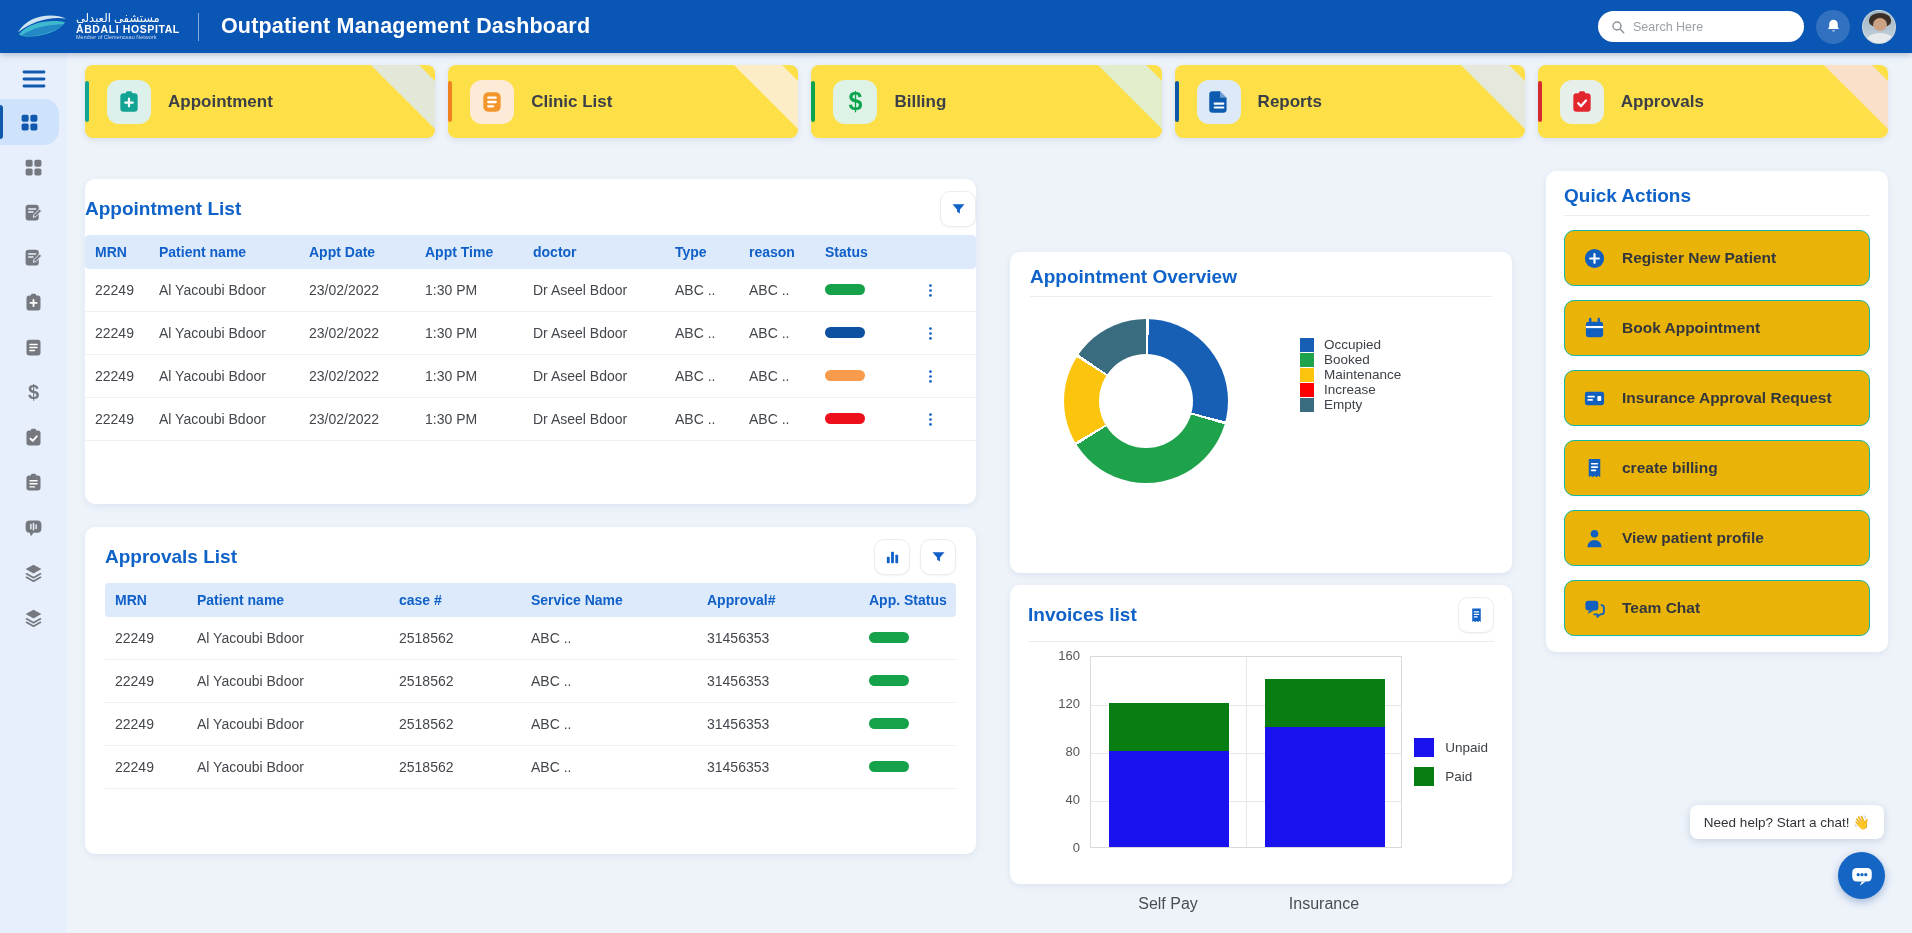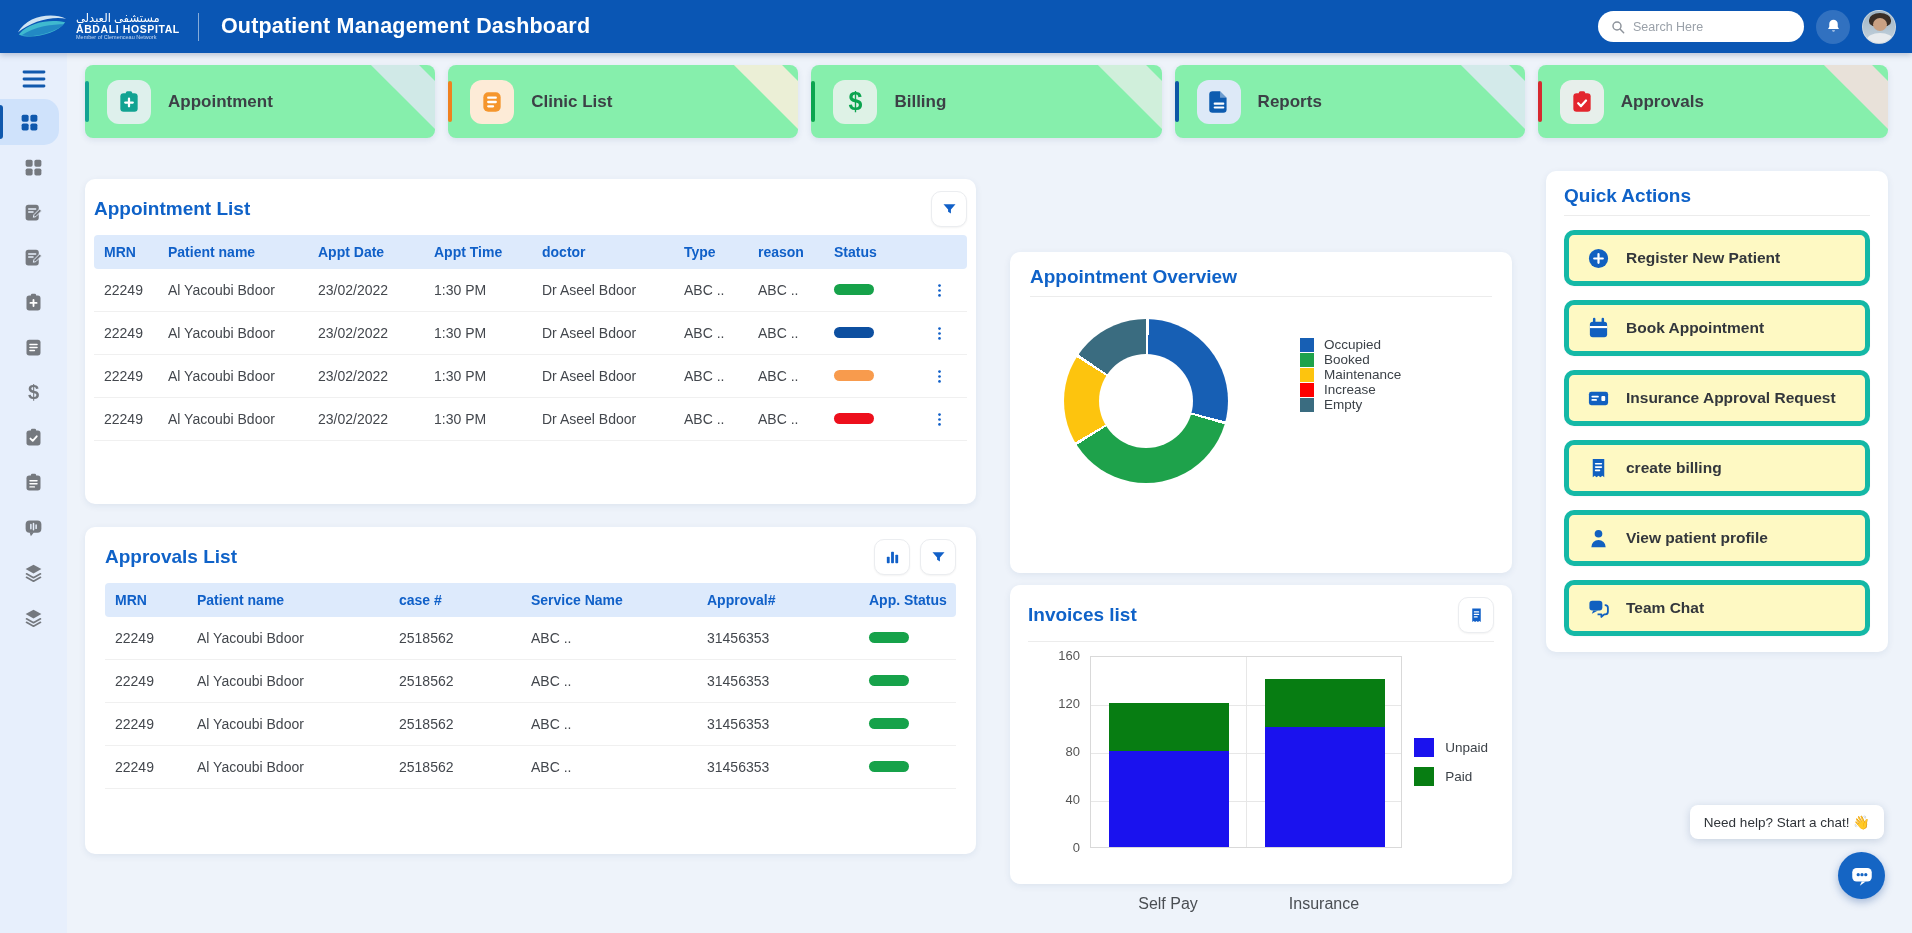--- a/index.html
+++ b/index.html
@@ -39,40 +39,40 @@
     color:#0f58ad; position:relative; }
   .side-item.active::before { content:""; position:absolute; left:0; top:6px; bottom:6px; width:3px;
     background:#0f58ad; border-radius:0 3px 3px 0; }
   .dollar-glyph { font-size:21px; font-weight:700; line-height:1; }
 
   
   .content { position:absolute; top:53px; left:67px; width:1845px; height:880px; }
 
   
   .tabs-row { position:absolute; left:18px; top:12px; width:1803px; display:flex; gap:13px; }
-  .tab-card { position:relative; flex:1; height:73px; background:#86efac; border-radius:8px;
+  .tab-card { position:relative; flex:1; height:73px; background:#fde047; border-radius:8px;
     box-shadow:0 2px 6px rgba(30,60,110,.10); display:flex; align-items:center; gap:17px;
     padding-left:22px; overflow:hidden; cursor:pointer; }
   .tab-accent { position:absolute; left:0; top:16px; height:41px; width:4px; border-radius:4px; }
   .tab-tile { width:44px; height:44px; border-radius:12px; display:grid; place-items:center; }
   .tab-label { font-size:17px; font-weight:700; color:#3c4046; }
   .tab-ribbon { position:absolute; right:-34px; top:-2px; width:118px; height:34px;
     transform:rotate(45deg); opacity:.85; }
 
   
   .card { position:absolute; background:#fff; border-radius:10px;
     box-shadow:0 2px 7px rgba(30,60,110,.08); }
   .card-head { display:flex; justify-content:space-between; align-items:center; }
   .card-title { font-size:19px; font-weight:800; color:#0f62c8; }
   .icon-btn { width:36px; height:36px; border:1px solid #ebedf0; border-radius:10px; background:#fff;
     display:grid; place-items:center; color:#1160c8; box-shadow:0 1px 2px rgba(0,0,0,.05); cursor:pointer; }
   .hr { height:1px; background:#ececec; margin-top:8px; }
 
   
-  #appt-card { left:18px; top:126px; width:891px; height:325px; padding:12px 9px; }
+  #appt-card { left:18px; top:126px; width:891px; height:325px; padding:12px 0; }
   #appr-card { left:18px; top:474px; width:891px; height:327px; padding:12px 20px; }
   .tbl-header,.tbl-row { display:grid; align-items:center; }
   .appt-cols { grid-template-columns:64px 150px 116px 108px 142px 74px 76px 92px 37px; }
   .appr-cols { grid-template-columns:82px 202px 132px 176px 162px 1fr; }
   .tbl-header { background:#ddeafc; border-radius:4px; height:34px; color:#1060c8;
     font-weight:700; font-size:14px; margin-top:8px; }
   .tbl-header > div, .tbl-row > div { padding-left:10px; }
   .tbl-row { height:43px; border-bottom:1px solid #f0f0f0; font-size:14px; color:#43474d; cursor:pointer; }
   .pill { display:inline-block; width:40px; height:11px; border-radius:7px; }
   .row-menu { color:#1160c8; display:grid; place-items:center; cursor:pointer; }
@@ -102,22 +102,22 @@
   .ytick { position:absolute; left:0; width:52px; text-align:right; font-size:13px; color:#555; }
   .bar-col { position:absolute; bottom:0; width:120px; }
   .bar-seg { position:absolute; left:0; width:100%; }
   .xlabel { position:absolute; top:214px; width:156px; text-align:center; font-size:16px; color:#4a4e53;margin-top:39px; }
   .inv-legend { position:absolute; right:6px; top:96px; display:flex; flex-direction:column; gap:10px; }
   .inv-lg-item { display:flex; align-items:center; gap:11px; font-size:13.5px; color:#3c4248; }
   .inv-lg-swatch { width:20px; height:19px; }
 
   
   #quick-card { left:1479px; top:118px; width:342px; height:481px; padding:14px 18px; }
-  .qa-btn { height:56px; border:5px solid #14b8a6; border-radius:10px; display:flex; align-items:center;
-    gap:16px; padding:0 18px; margin-top:14px; background:#fef9c3; box-shadow:0 1px 2px rgba(0,0,0,.03);
+  .qa-btn { height:56px; border:1px solid #14b8a6; border-radius:10px; display:flex; align-items:center;
+    gap:16px; padding:0 18px; margin-top:14px; background:#eab308; box-shadow:0 1px 2px rgba(0,0,0,.03);
     font-size:15.5px; font-weight:700; color:#33373c; cursor:pointer; }
   .qa-icon { color:#1160c0; display:grid; place-items:center; }
 
   
   .chat-tip { position:absolute; right:28px; top:752px; height:34px; background:#fff; border-radius:8px;
     box-shadow:0 2px 8px rgba(30,60,110,.18); display:flex; align-items:center; padding:0 14px;
     font-size:13.5px; color:#2f3338; }
   .chat-fab { position:absolute; right:27px; top:799px; width:47px; height:47px; border-radius:50%;
     background:#1565c4; display:grid; place-items:center; box-shadow:0 3px 8px rgba(20,70,150,.35); cursor:pointer; }
 

